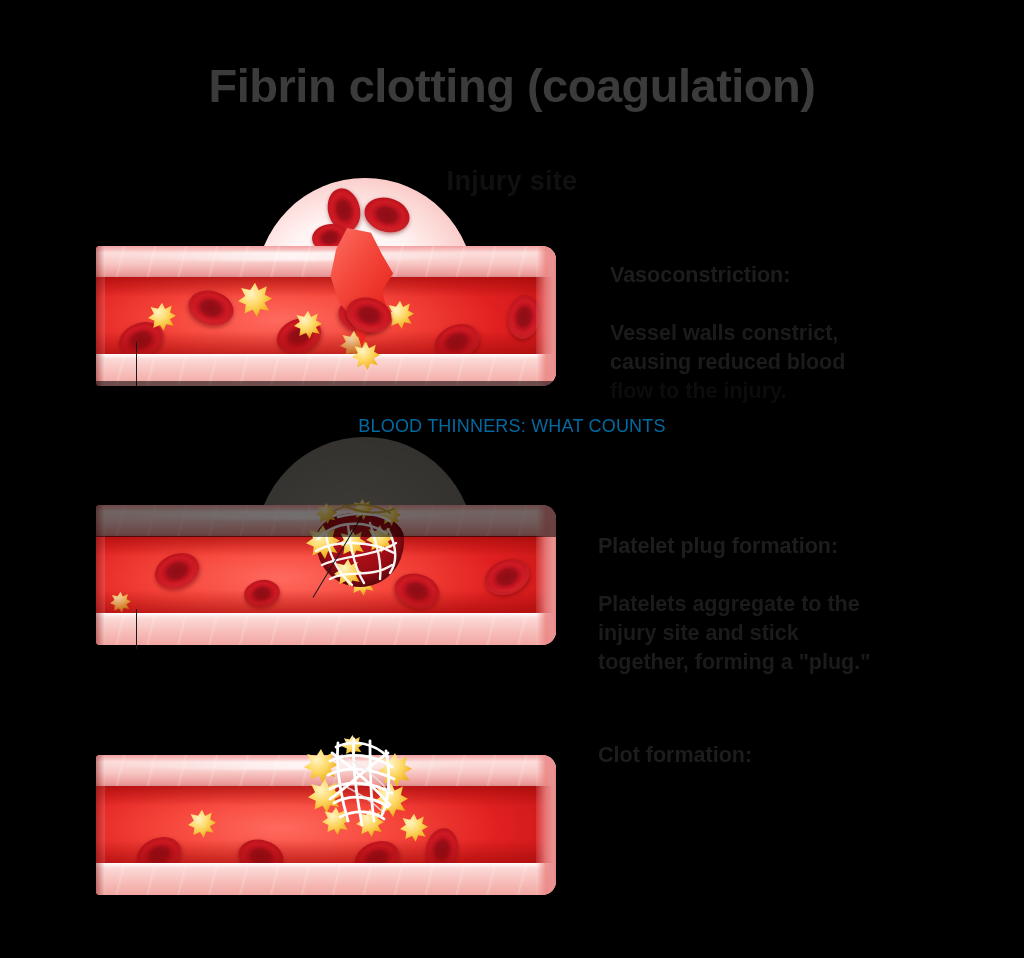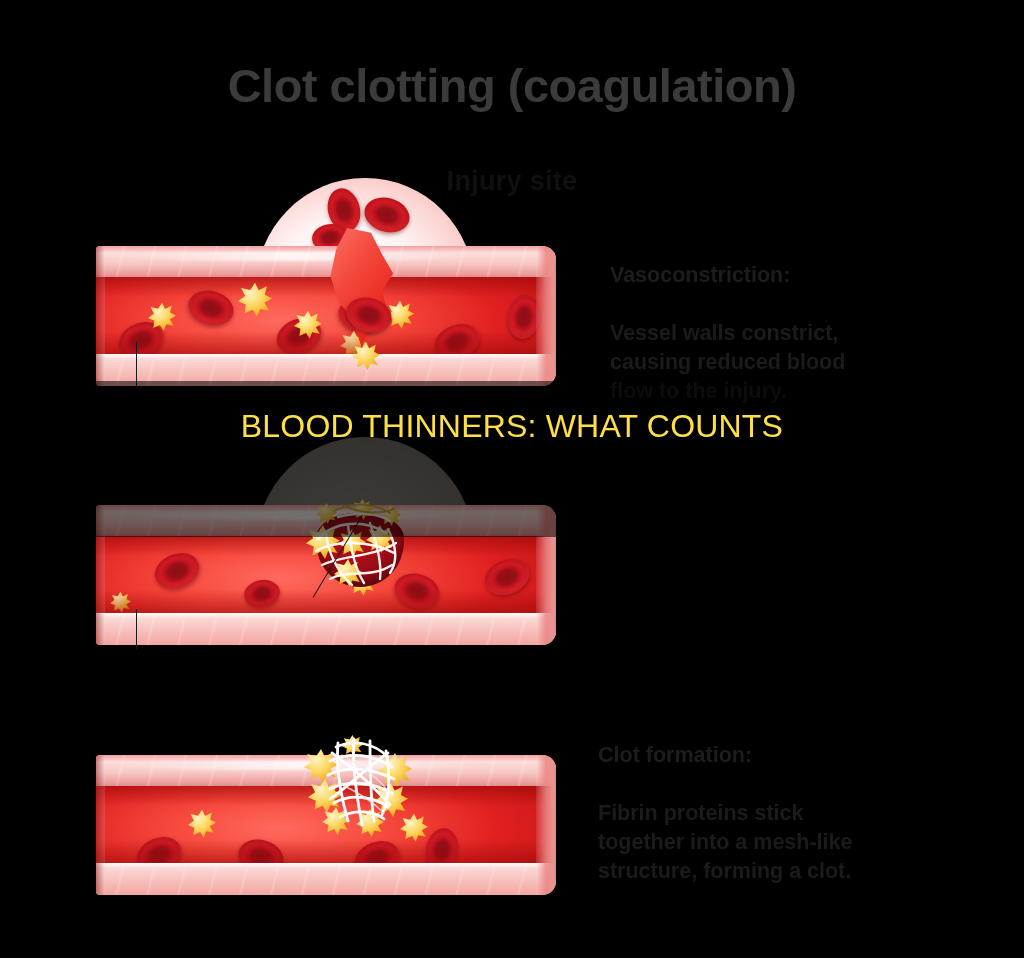--- a/index.html
+++ b/index.html
@@ -253,39 +253,39 @@
     pointer-events: none;
   }
   .overlay-caption {
     position: absolute;
     left: 0; top: 408px;
     width: 1024px;
     text-align: center;
   }
   .overlay-caption .line1 {
     display: block;
-    font-size: 32px;
-    color: #fde047;
+    font-size: 18px;
+    color: #0369a1;
     letter-spacing: .2px;
     line-height: 36px;
   }
   .overlay-caption .line2 {
     display: block;
     font-size: 30px;
     color: #f7c117;
     letter-spacing: .2px;
     line-height: 44px;
   }
 </style>
 </head>
 <body>
 
 <div id="stage">
 
-  <div class="diagram-title">Clot clotting (coagulation)</div>
+  <div class="diagram-title">Fibrin clotting (coagulation)</div>
   <div class="injury-label">Injury site</div>
 
   <div class="vessel" id="vessel-1">
 
     <div class="bleed-dome"></div>
 
     <div class="rbc tall escape-cell" style="left:232px; top:-58px; transform:rotate(-14deg);"></div>
     <div class="rbc tilt2 escape-cell" style="left:268px; top:-48px;"></div>
     <div class="rbc small escape-cell" style="left:216px; top:-22px; transform:rotate(-8deg);"></div>
 
@@ -377,20 +377,26 @@
           <path d="M26 12 C44 2 66 4 82 14"></path>
           <path d="M34 6 C52 14 70 16 86 10"></path>
         </g>
       </svg>
     </div>
 
     <div class="leader" style="left:40px; top:104px; width:1px; height:40px;"></div>
     <div class="leader" style="left:266px; top:10px; width:1px; height:96px; transform:rotate(31deg);"></div>
   </div>
 
+  <div class="step-text" id="text-2">
+    <span class="heading">Platelet plug formation:</span>
+    <span class="body">Platelets aggregate to the
+injury site and stick
+together, forming a "plug."</span>
+  </div>
 
   <div class="vessel" id="vessel-3">
     <div class="tube">
       <div class="wall-top">
         <div class="striations"></div>
       </div>
       <div class="lumen">
         <div class="rbc tilt" style="left:40px;  top:52px;"></div>
         <div class="rbc tilt2" style="left:142px; top:54px;"></div>
         <div class="rbc tilt" style="left:258px; top:56px;"></div>
@@ -432,23 +438,20 @@
         <g fill="none" stroke="#e9e9e9" stroke-width="1.4" stroke-linecap="round" opacity="0.8">
           <path d="M34 22 C52 32 70 44 80 58"></path>
           <path d="M30 50 C48 58 66 70 76 80"></path>
         </g>
       </svg>
     </div>
   </div>
 
   <div class="step-text" id="text-3">
     <span class="heading">Clot formation:</span>
-    <span class="body">Fibrin proteins stick
-together into a mesh-like
-structure, forming a clot.</span>
   </div>
 
   <div class="overlay-dim"></div>
   <div class="overlay-caption">
     <span class="line1">BLOOD THINNERS: WHAT COUNTS</span>
   </div>
 
 </div>
 
 </body></html>

